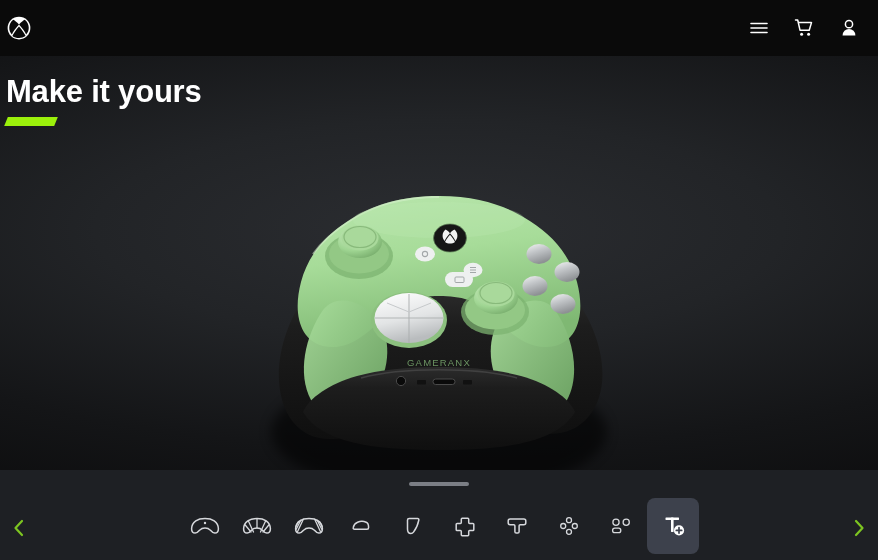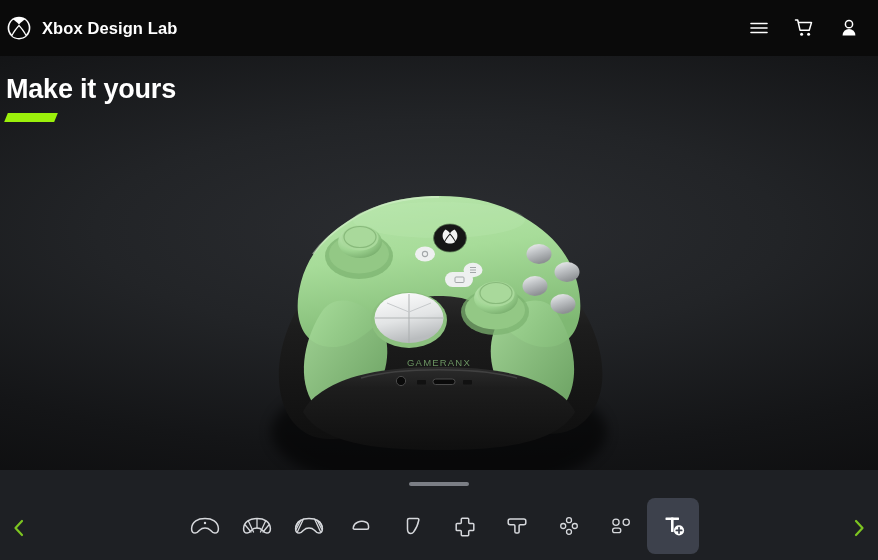--- a/index.html
+++ b/index.html
@@ -36,21 +36,21 @@
   .hero {
     position: absolute; top: 56px; left: 0;
     width: 878px; height: 414px;
     background:
       radial-gradient(115% 78% at 50% 42%, #2b2d31 0%, #222427 34%, #141517 68%, #0b0b0c 100%),
       linear-gradient(180deg, #24262a 0%, #1b1c1f 55%, #151619 100%);
     overflow: hidden;
   }
   .hero-title-wrap { position: absolute; top: 19px; left: 6px; }
   .hero-title {
-    color: #ffffff; font-size: 27px; font-weight: 700;
+    color: #ffffff; font-size: 31px; font-weight: 700;
     letter-spacing: -0.2px; line-height: 1.1;
   }
   .hero-accent {
     margin-top: 8px; margin-left: 0px;
     width: 50px; height: 9px;
     background: #9bf00b;
     transform: skewX(-22deg);
   }
 
   
@@ -109,21 +109,20 @@
   <div class="header">
     <div class="brand">
       <span class="hicon">
         <svg class="xbox-logo" viewBox="0 0 32 32" aria-hidden="true">
           <circle cx="16" cy="16" r="14" fill="#ffffff"></circle>
           <path d="M16 11.6c2.6-3.1 5.6-5.3 7.1-5.9 3 2.3 4.9 5.9 4.9 9.9 0 3.2-1.2 6.1-3.2 8.3-1.3-3.1-4.9-8.1-8.8-12.3z" fill="#0a0a0a"></path>
           <path d="M16 11.6C13.4 8.5 10.4 6.3 8.9 5.7 5.9 8 4 11.6 4 15.6c0 3.2 1.2 6.1 3.2 8.3 1.3-3.1 4.9-8.1 8.8-12.3z" fill="#0a0a0a"></path>
           <path d="M16 14.2c3.7 4.1 7 9 8.1 11.6A13.9 13.9 0 0 1 16 28.4c-3.1 0-6-1-8.1-2.6 1.1-2.6 4.4-7.5 8.1-11.6z" fill="#0a0a0a"></path>
         </svg>
       </span>
-      <span class="brand-title">Xbox Design Lab</span>
     </div>
 
     <div class="header-spacer"></div>
 
     <div class="header-actions">
       <span class="hicon">
         <svg width="22" height="22" viewBox="0 0 22 22">
           <g stroke="#ffffff" stroke-width="1.6" stroke-linecap="round">
             <line x1="3" y1="6.5" x2="19" y2="6.5"></line>
             <line x1="3" y1="11" x2="19" y2="11"></line>

